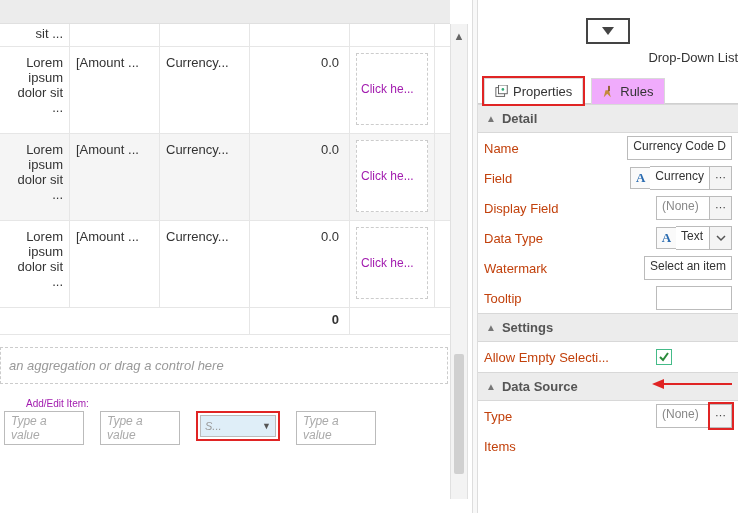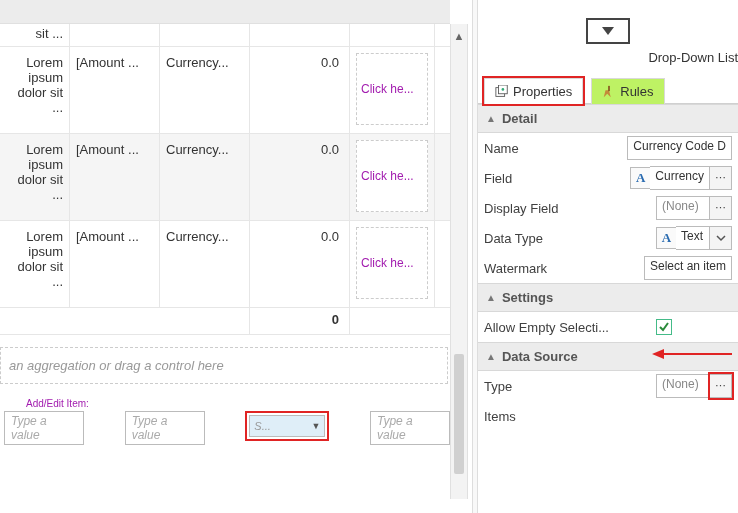--- a/index.html
+++ b/index.html
@@ -22,51 +22,51 @@
   .clickbox-inner { width: 100%; overflow: hidden; text-overflow: ellipsis; white-space: nowrap; }
   .row.short .cell { height: 22px; padding-top: 2px; padding-bottom: 2px; }
   .total-row { display: flex; border-bottom: 1px solid #e6e6e6; }
   .total-row .tc1 { width: 250px; border-right: 1px solid #e6e6e6; height: 26px; }
   .total-row .tc2 { width: 100px; text-align: right; font-weight: bold; padding: 4px 10px 4px 4px; border-right: 1px solid #e6e6e6; height: 26px; }
   .total-row .tc3 { width: 85px; height: 26px; }
 
   .agg-box { margin: 12px 2px 4px 0; padding: 10px 8px; border: 1px dashed #ccc; color: #999; font-style: italic; background: #fff; }
 
   .addedit-label { margin: 14px 0 2px 26px; font-size: 10px; color: #a21caf; }
-  .addedit-row { display: flex; gap: 6px; margin-left: 4px; align-items: flex-start; justify-content: space-between; }
+  .addedit-row { display: flex; gap: 16px; margin-left: 4px; align-items: flex-start; }
   .ae-input { width: 80px; height: 34px; border: 1px solid #bbb; font-style: italic; color: #aaa; padding: 2px 6px; font-size: 12px; background: #fff; }
   .ae-select { width: 76px; height: 22px; border: 1px solid #bbb; background: #dfeef8; display: flex; align-items: center; justify-content: space-between; padding: 0 4px; font-style: italic; color: #999; font-size: 11px; }
   .ae-select .chev { font-size: 9px; color: #555; }
   .ae-select-wrap { border: 2px solid #e02424; padding: 2px; }
 
   
   .vscroll { position: absolute; left: 450px; top: 24px; width: 18px; height: 475px; background: #f3f3f3; border-left: 1px solid #e0e0e0; border-right: 1px solid #e0e0e0; }
   .vscroll .arrow { width: 100%; text-align: center; color: #666; font-size: 11px; padding: 6px 0; }
   .vscroll .thumb { position: absolute; left: 3px; width: 10px; background: #d0d0d0; border-radius: 2px; }
 
   .divider { position: absolute; left: 472px; top: 0; width: 6px; height: 513px; background: #f8f8f8; border-left: 1px solid #ddd; border-right: 1px solid #ddd; }
 
   
   .right-pane { position: absolute; left: 478px; top: 0; width: 260px; height: 513px; background: #fff; }
   .obj-icon-wrap { text-align: center; padding: 18px 0 6px 0; }
   .obj-icon { display: inline-flex; width: 44px; height: 26px; border: 2px solid #444; background: #fff; align-items: center; justify-content: center; position: relative; }
   .obj-icon .tri { width: 0; height: 0; border-left: 6px solid transparent; border-right: 6px solid transparent; border-top: 8px solid #444; }
   .obj-title { text-align: right; font-size: 13px; color: #333; margin-bottom: 8px; }
 
   .tabs { display: flex; gap: 8px; padding: 4px 6px 0 6px; border-bottom: 1px solid #d0d0d0; }
-  .tab { display: flex; align-items: center; gap: 4px; padding: 5px 10px; font-size: 13px; background: #bef264; border: 1px solid #d9d9d9; border-bottom: none; position: relative; top: 1px; cursor: pointer; }
+  .tab { display: flex; align-items: center; gap: 4px; padding: 5px 10px; font-size: 13px; background: #f0abfc; border: 1px solid #d9d9d9; border-bottom: none; position: relative; top: 1px; cursor: pointer; }
   .tab.active { background: #fff; }
   .tab .ticon { width: 14px; height: 14px; display: inline-block; }
   .tab-highlight { outline: 2px solid #e02424; outline-offset: 0px; }
 
   .section-header { display: flex; align-items: center; gap: 6px; padding: 6px 8px; background: #ececec; font-weight: bold; font-size: 13px; color: #555; border-top: 1px solid #d8d8d8; border-bottom: 1px solid #d8d8d8; }
   .section-header .chev-up { font-size: 10px; color: #777; }
 
   .prop-row { display: flex; align-items: center; height: 30px; padding: 0 6px; }
-  .prop-label { width: 172px; font-size: 13px; color: #404040; overflow: hidden; white-space: nowrap; text-overflow: ellipsis; }
+  .prop-label { width: 172px; font-size: 13px; color: #c2410c; overflow: hidden; white-space: nowrap; text-overflow: ellipsis; }
   .prop-control { flex: 1; }
 
   .txt { width: 100%; height: 24px; border: 1px solid #bbb; padding: 2px 5px; font-size: 12px; color: #333; background: #fff; overflow: hidden; white-space: nowrap; text-overflow: ellipsis; }
   .txt.placeholder { color: #888; }
   .ctl-with-dots { display: flex; align-items: center; gap: 0; }
   .ctl-with-dots .txt { flex: 1; }
   .dots-btn, .chev-btn { width: 22px; height: 24px; border: 1px solid #bbb; border-left: none; background: #f4f4f4; text-align: center; font-size: 11px; line-height: 20px; cursor: pointer; color: #444; }
   .chev-btn svg { vertical-align: middle; }
   .icon-A { display:inline-flex; width: 20px; height: 22px; border: 1px solid #bbb; border-right: none; align-items:center; justify-content:center; font-weight:bold; color:#2a6bb0; font-family: Georgia, serif; background:#fafafa; }
 
@@ -236,20 +236,26 @@
       </div>
     </div>
 
     <div class="prop-row">
       <div class="prop-label">Watermark</div>
       <div class="prop-control">
         <div class="txt">Select an item</div>
       </div>
     </div>
 
+    <div class="prop-row">
+      <div class="prop-label">Tooltip</div>
+      <div class="prop-control">
+        <div class="txt"></div>
+      </div>
+    </div>
 
     <div class="section-header">
       <span class="chev-up">▲</span>
       <span>Settings</span>
     </div>
 
     <div class="prop-row">
       <div class="prop-label">Allow Empty Selecti...</div>
       <div class="prop-control">
         <span class="checkbox">

